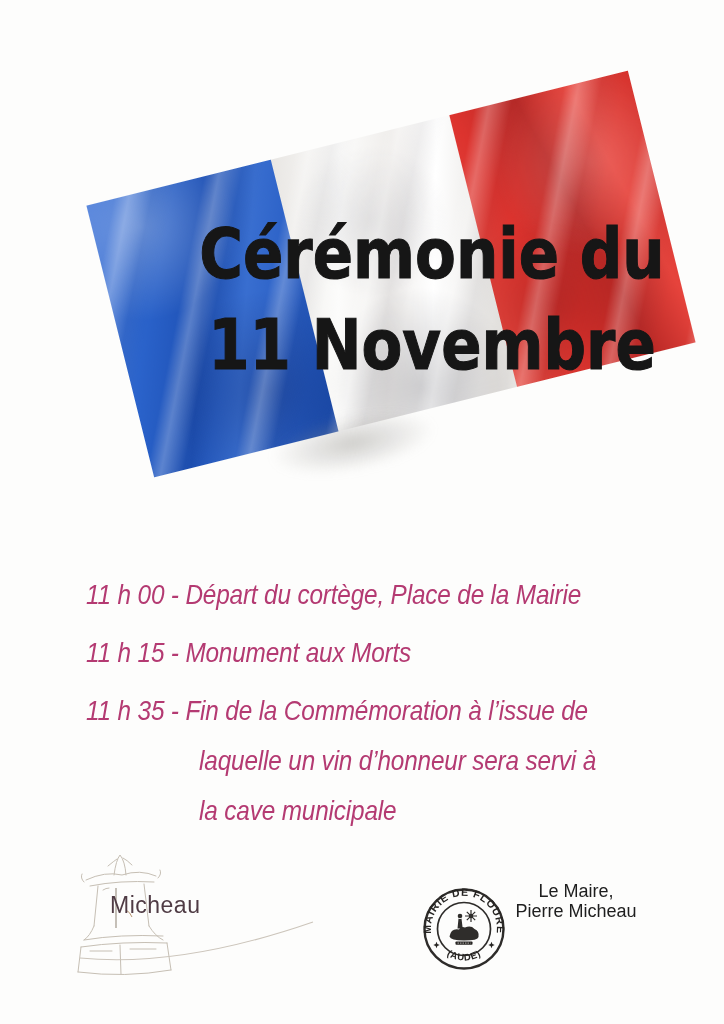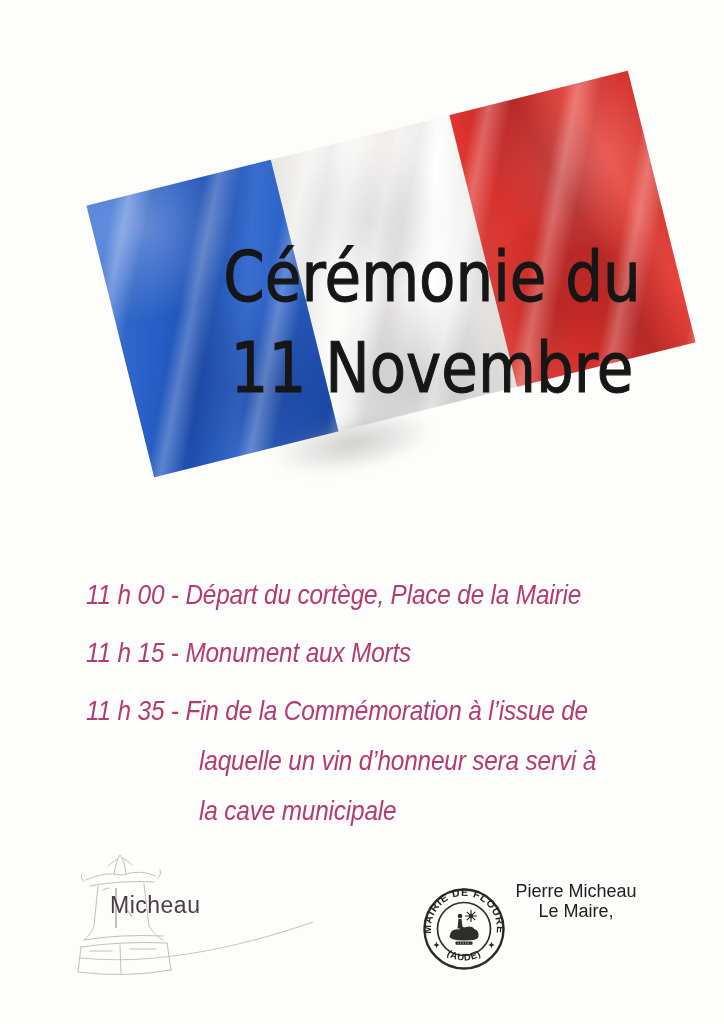--- a/index.html
+++ b/index.html
@@ -44,23 +44,23 @@
       rgba(40,40,60,.05) 62px, rgba(255,255,255,0) 84px);
   }
   .flag-tail {
     position:absolute; left:238px; top:404px; width:230px; height:78px;
     background:radial-gradient(50% 50% at 50% 50%, rgba(150,148,144,.45), rgba(150,148,144,0) 72%);
     filter:blur(5px); transform:rotate(-11deg);
   }
 
   
   .title {
-    position:absolute; left:140px; top:232px; width:584px;
+    position:absolute; left:140px; top:209px; width:584px;
     color:#161616; text-align:center;
-    font-family:"DejaVu Sans", sans-serif; font-weight:400;
+    font-family:"DejaVu Sans", sans-serif; font-weight:700;
     font-size:70px; line-height:91px;
     -webkit-text-stroke:1.1px #161616;
   }
   .title .line { transform:scaleX(0.85); }
 
   
   .schedule {
     position:absolute; left:86px; top:570px;
     font-style:italic; font-size:28px; line-height:50px;
     color:#b43a72; white-space:nowrap;
@@ -160,17 +160,17 @@
       <circle cx="57" cy="37" r="2.2" fill="#2f2d2b"></circle>
       <circle cx="46" cy="37" r="2.3" fill="#2f2d2b"></circle>
       <path d="M44.5 39.5 q1.5 1 3 0 l1.2 10 -5.2 0 z" fill="#2f2d2b"></path>
       <path d="M35.5 57.5 Q37 49 45 50.5 Q47 47 51 48.5 Q57 46 60.5 50 Q65.5 52 64.5 58 Q64 61.5 50 61.5 Q36.5 61.5 35.5 57.5 Z" fill="#2f2d2b"></path>
       <rect x="41.5" y="62.5" width="17" height="3.2" rx="0.8" fill="#262422"></rect>
       <path d="M43.5 64.1 H56.5" stroke="#efefec" stroke-width="0.7" stroke-dasharray="1.5 1"></path>
     </g>
   </svg>
 
   <div class="signature">
+    <div>Le Maire,</div>
     <div>Pierre Micheau</div>
-    <div>Le Maire,</div>
   </div>
 
 </div>
 
 </body></html>

